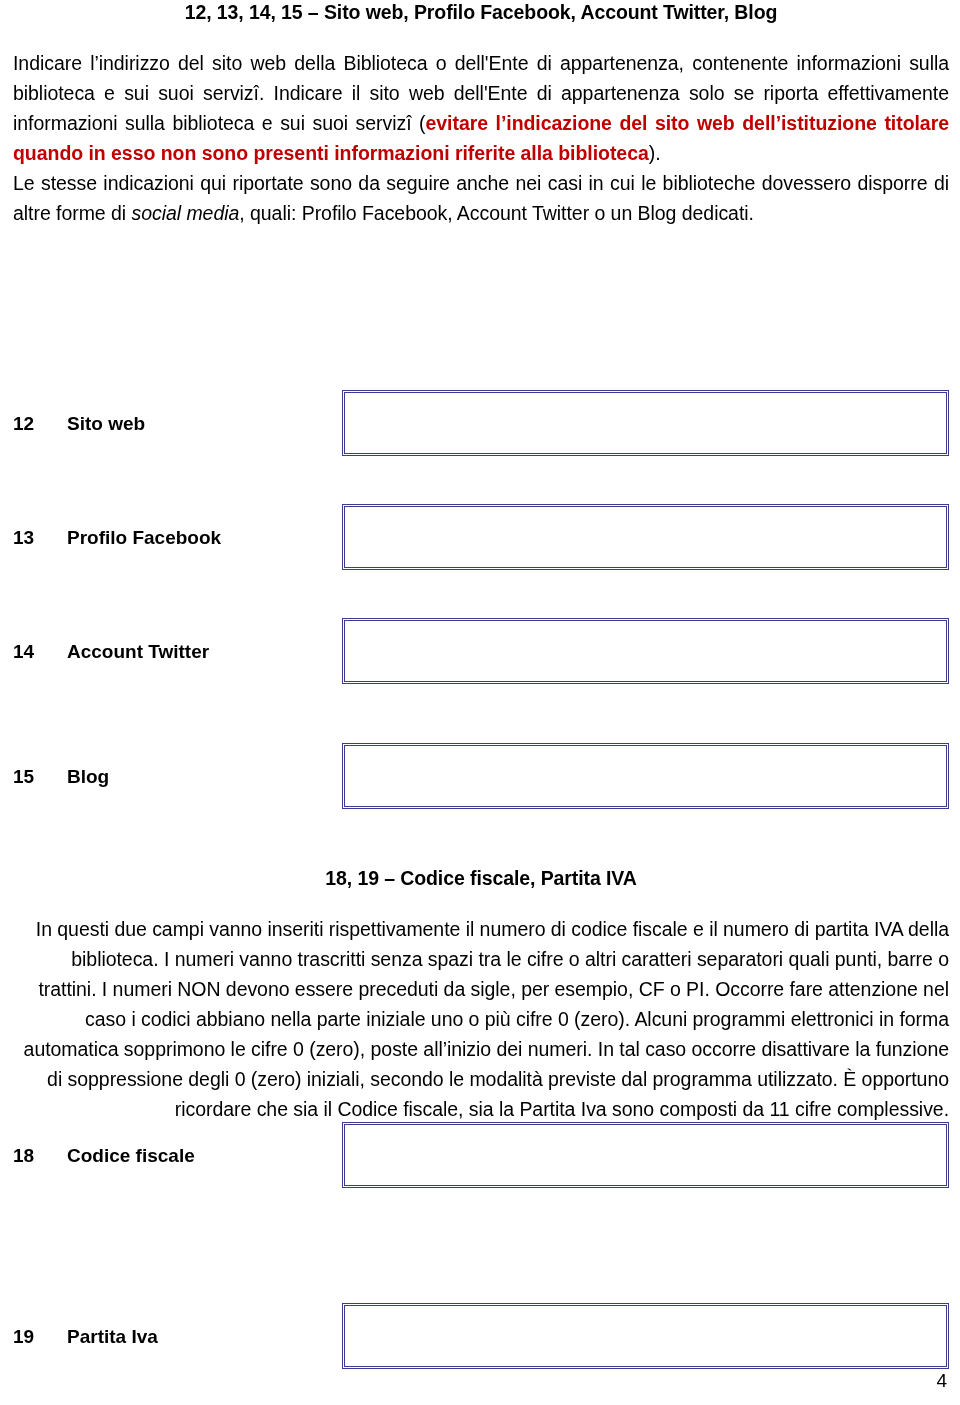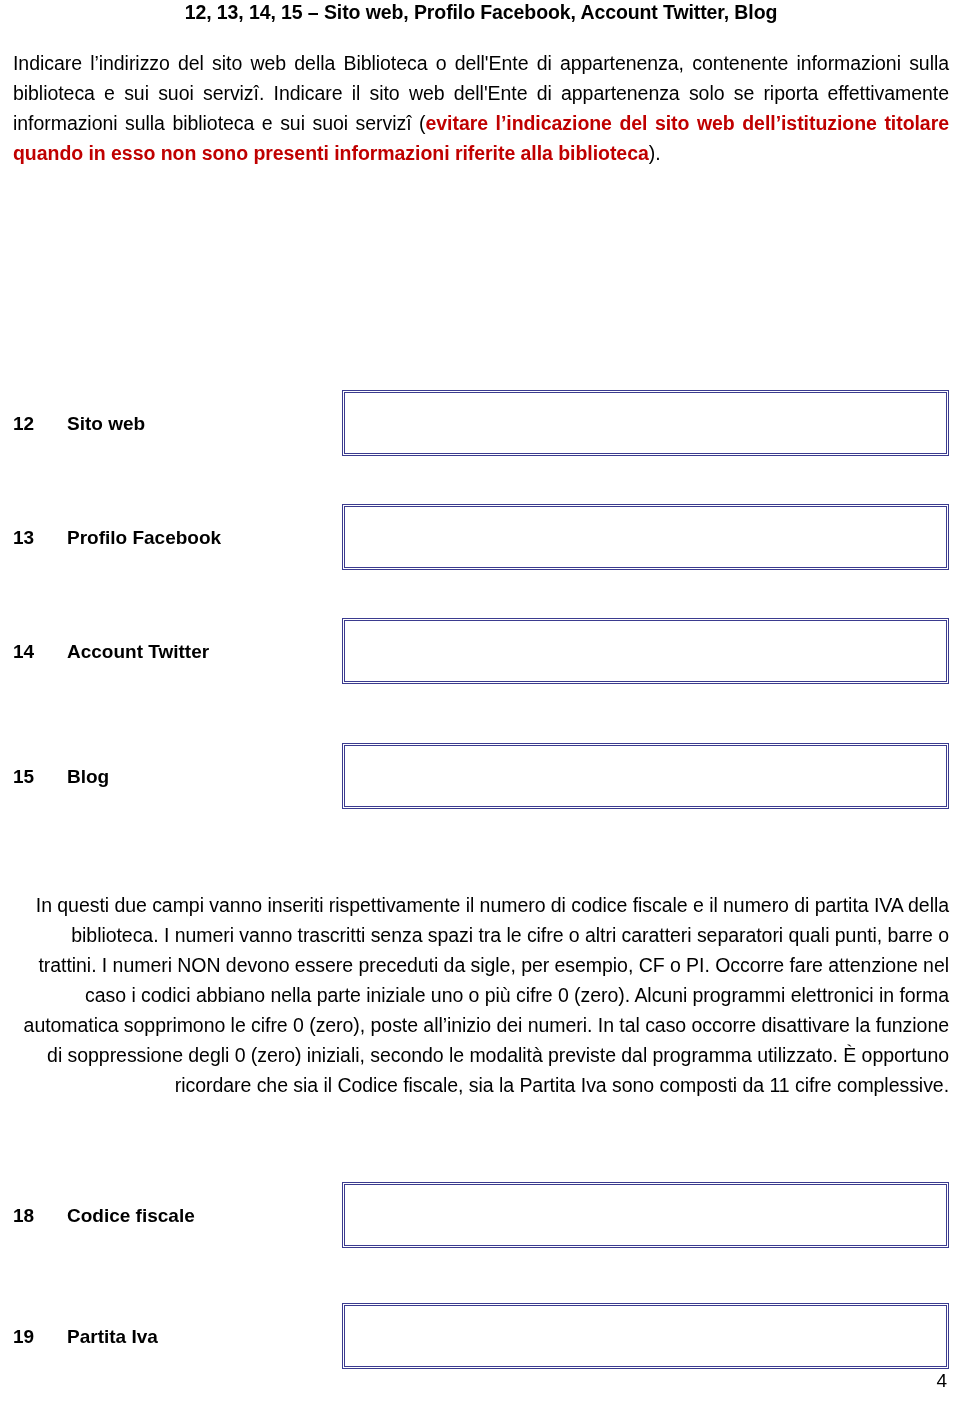--- a/index.html
+++ b/index.html
@@ -115,20 +115,21 @@
 
 <div class="page">
 
   <div class="content">
 
     <h1 class="section-heading">12, 13, 14, 15 – Sito web, Profilo Facebook, Account Twitter, Blog</h1>
 
     <p class="body-par" style="margin-top:24px;"><span>Indicare l’indirizzo del sito web della Biblioteca o dell'Ente di appartenenza, contenente informazioni sulla biblioteca e sui suoi servizî. Indicare il sito web dell'Ente di appartenenza solo se riporta effettivamente informazioni sulla biblioteca e sui suoi servizî (</span><span class="red-bold">evitare l’indicazione del sito web dell’istituzione titolare quando in esso non sono presenti informazioni riferite alla biblioteca</span><span>).</span></p>
 
 
+    <p class="body-par"><span>Le stesse indicazioni qui riportate sono da seguire anche nei casi in cui le biblioteche dovessero disporre di altre forme di </span><span class="italic">social media</span><span>, quali: Profilo Facebook, Account Twitter o un Blog dedicati.</span></p>
 
   </div>
 
   <div id="form-rows">
       <div class="form-row" style="top: 392px;">
         <span class="form-num">12</span>
         <span class="form-label">Sito web</span>
         <div class="form-box"></div>
       </div>
       <div class="form-row" style="top: 506px;">
@@ -139,34 +140,35 @@
       <div class="form-row" style="top: 620px;">
         <span class="form-num">14</span>
         <span class="form-label">Account Twitter</span>
         <div class="form-box"></div>
       </div>
       <div class="form-row" style="top: 745px;">
         <span class="form-num">15</span>
         <span class="form-label">Blog</span>
         <div class="form-box"></div>
       </div>
-      <div class="form-row" style="top: 1184px;">
+      <div class="form-row" style="top: 1124px;">
         <span class="form-num">18</span>
         <span class="form-label">Codice fiscale</span>
         <div class="form-box"></div>
       </div>
       <div class="form-row" style="top: 1305px; text-align: center;">
         <span class="form-num">19</span>
         <span class="form-label">Partita Iva</span>
         <div class="form-box"></div>
       </div>
     </div>
 
   <div class="content" style="top:866px;">
 
+    <h1 class="section-heading">18, 19 – Codice fiscale, Partita IVA</h1>
 
     <p class="body-par last-left" style="margin-top:24px;">In questi due campi vanno inseriti rispettivamente il numero di codice fiscale e il numero di partita IVA della biblioteca. I numeri vanno trascritti senza spazi tra le cifre o altri caratteri separatori quali punti, barre o trattini. I numeri NON devono essere preceduti da sigle, per esempio, CF o PI. Occorre fare attenzione nel caso i codici abbiano nella parte iniziale uno o più cifre 0 (zero). Alcuni programmi elettronici in forma automatica sopprimono le cifre 0 (zero), poste all’inizio dei numeri. In tal caso occorre disattivare la funzione di soppressione degli 0 (zero) iniziali, secondo le modalità previste dal programma utilizzato. È opportuno ricordare che sia il Codice fiscale, sia la Partita Iva sono composti da 11 cifre complessive.</p>
 
   </div>
 
   <div class="page-number">4</div>
 
 </div>
 
 </body></html>

